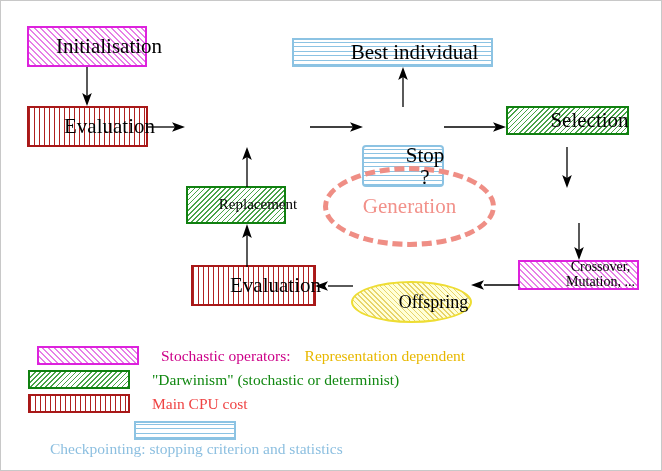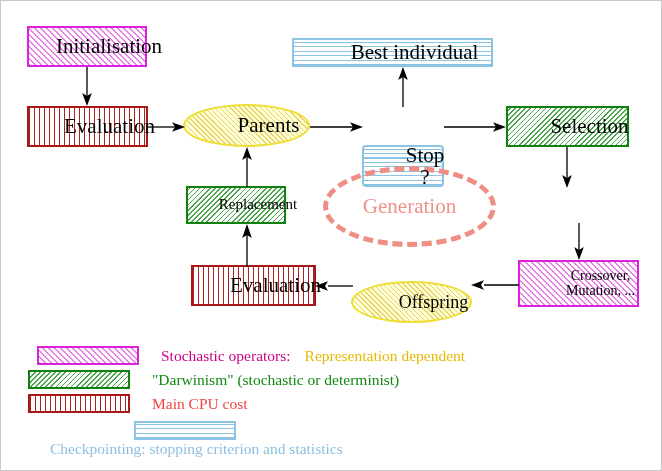--- a/index.html
+++ b/index.html
@@ -120,38 +120,35 @@
 <div id="canvas">
 
   <div class="node hatch-magenta" style="left:26px; top:25px; width:120px; height:41px; font-size:21px;">
     <span class="lbl">Initialisation</span>
   </div>
 
   <div class="node hatch-red" style="left:26px; top:105px; width:121px; height:41px; font-size:21px;">
     <span class="lbl">Evaluation</span>
   </div>
 
-  <div class="node hatch-yellow ellipse" style="left:182px; top:103px; width:127px; height:43px; font-size:21px;">
-    <span class="lbl">Parents</span>
-  </div>
 
   <div class="node hatch-blue rounded" style="left:361px; top:104px; width:82px; height:42px; font-size:21px;">
     <span class="lbl">Stop ?</span>
   </div>
 
   <div class="node hatch-blue" style="left:291px; top:37px; width:201px; height:29px; font-size:21px;">
     <span class="lbl">Best individual</span>
   </div>
 
-  <div class="node hatch-green" style="left:505px; top:105px; width:123px; height:41px; font-size:21px;">
+  <div class="node hatch-green" style="left:505px; top:105px; width:123px; height:29px; font-size:21px;">
     <span class="lbl">Selection</span>
   </div>
 
 
-  <div class="node hatch-magenta" style="left:517px; top:259px; width:121px; height:47px; font-size:14px; flex-direction:column;">
+  <div class="node hatch-magenta" style="left:517px; top:259px; width:121px; height:30px; font-size:14px; flex-direction:column;">
     <span class="lbl">Crossover,</span>
     <span class="lbl">Mutation, ...</span>
   </div>
 
   <div class="node hatch-yellow ellipse" style="left:350px; top:280px; width:121px; height:42px; font-size:18px;text-align:center;">
     <span class="lbl">Offspring</span>
   </div>
 
   <div class="node hatch-red" style="left:190px; top:264px; width:125px; height:41px; font-size:21px;">
     <span class="lbl">Evaluation</span>

